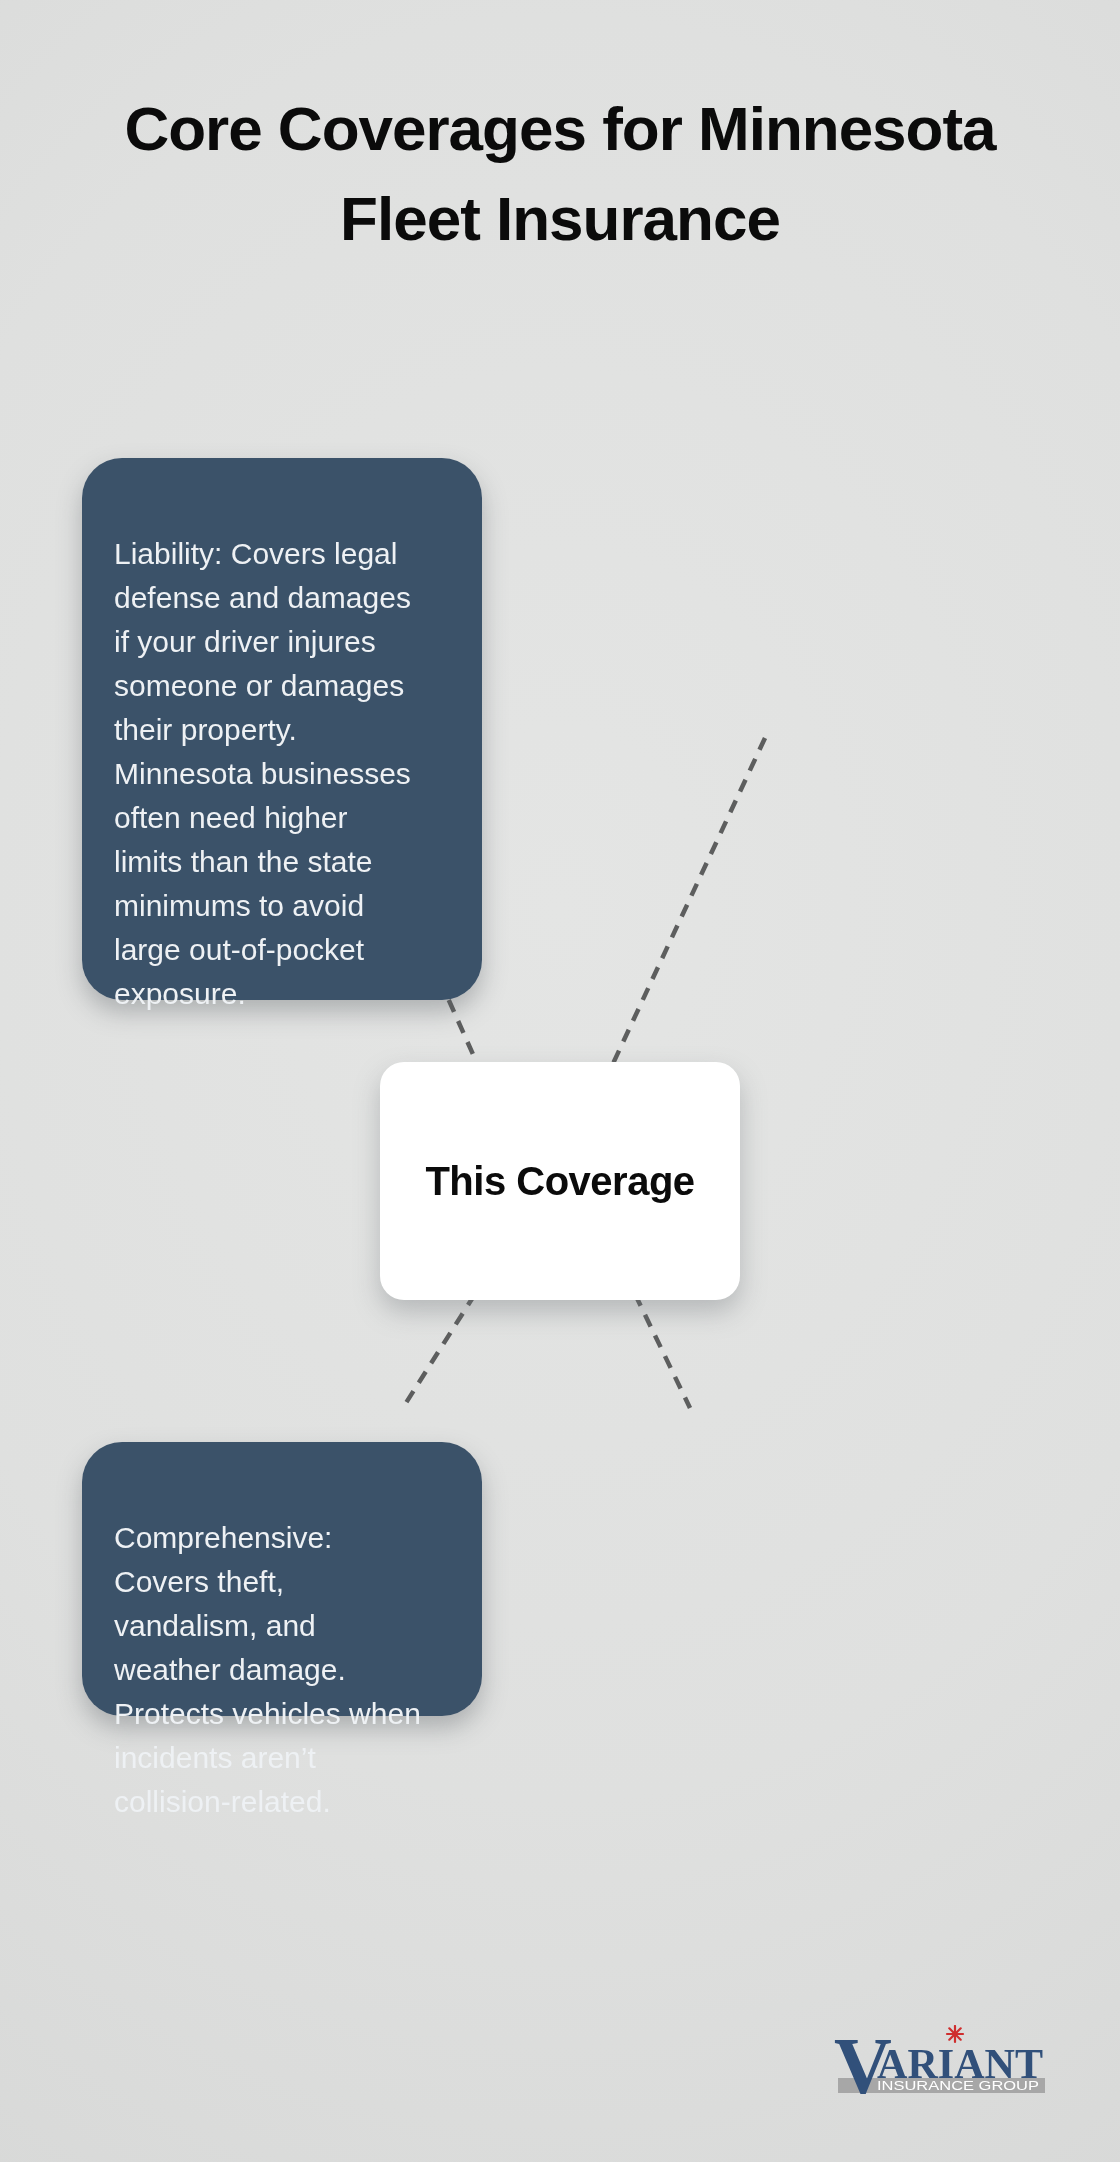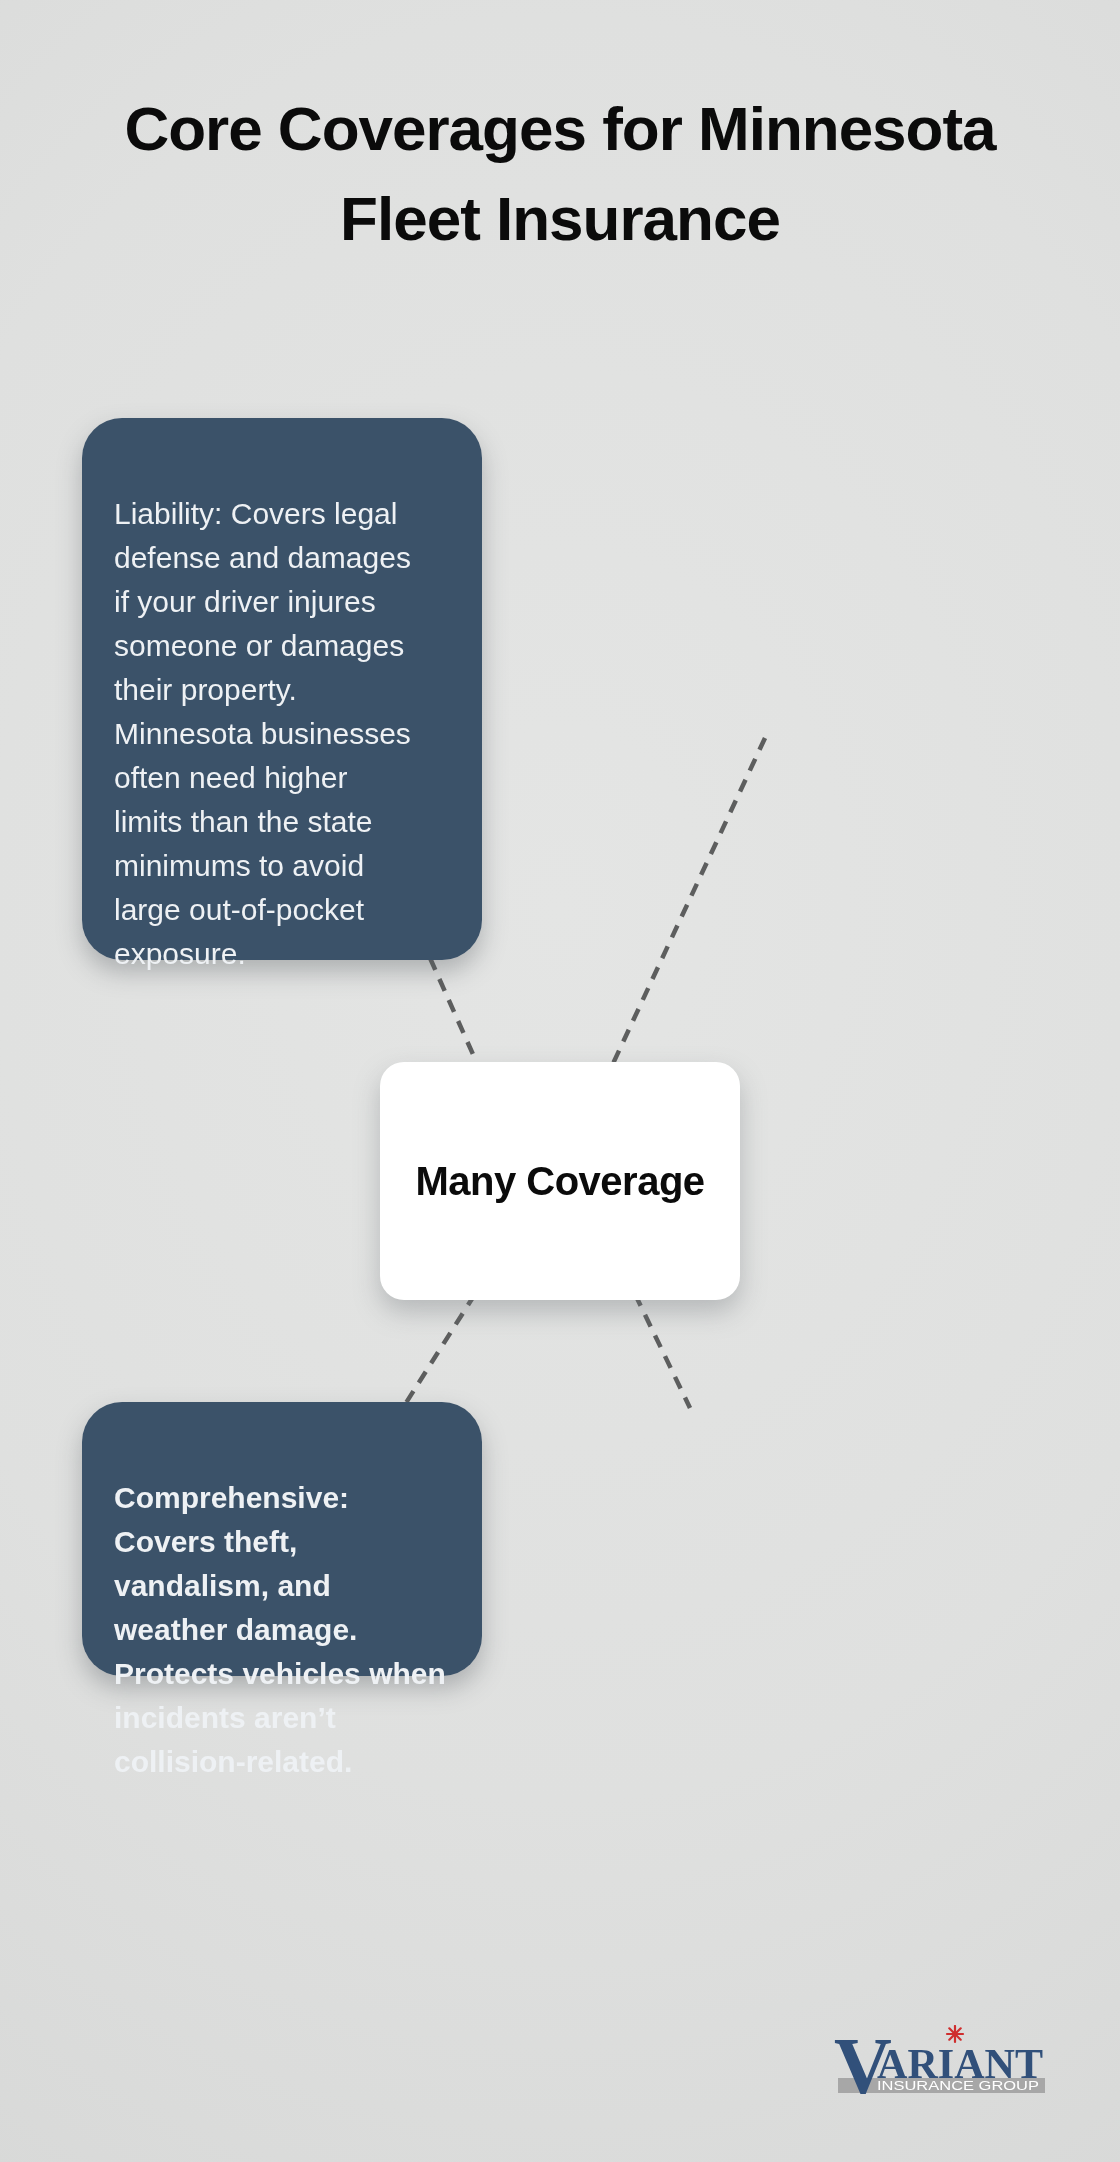--- a/index.html
+++ b/index.html
@@ -29,24 +29,25 @@
     position:absolute;
     box-sizing:border-box;
     background:#3b5269;
     border-radius:40px;
     color:#eef1f4;
     font-size:30px;
     line-height:44px;
     padding:30px 32px 26px 32px;
     white-space:pre-line;
     box-shadow:0 12px 24px rgba(90,95,100,0.38);
+    margin-top:40px;
   }
   .node-liability{left:82px;top:418px;width:400px;height:542px;}
   .node-collision{left:640px;top:419px;width:400px;height:323px;}
-  .node-comprehensive{left:82px;top:1402px;width:400px;height:274px;font-weight:bold;}
+  .node-comprehensive{left:82px;top:1402px;width:400px;height:274px;}
   .node-higher-limits{left:642px;top:1403px;width:398px;height:497px;}
   .center-node{
     position:absolute;
     left:380px;top:1062px;width:360px;height:238px;
     background:#ffffff;
     border-radius:24px;
     box-shadow:0 12px 26px rgba(110,115,120,0.38);
     display:flex;align-items:center;justify-content:center;
   }
   .center-node-label{
@@ -84,21 +85,21 @@
 Minnesota businesses
 often need higher
 limits than the state
 minimums to avoid
 large out-of-pocket
 exposure.</span>
   </div>
 
 
   <div class="center-node">
-    <span class="center-node-label">Many Coverage</span>
+    <span class="center-node-label">This Coverage</span>
   </div>
 
   <div class="node node-comprehensive">
     <span>Comprehensive:
 Covers theft,
 vandalism, and
 weather damage.
 Protects vehicles when
 incidents aren’t
 collision-related.</span>

